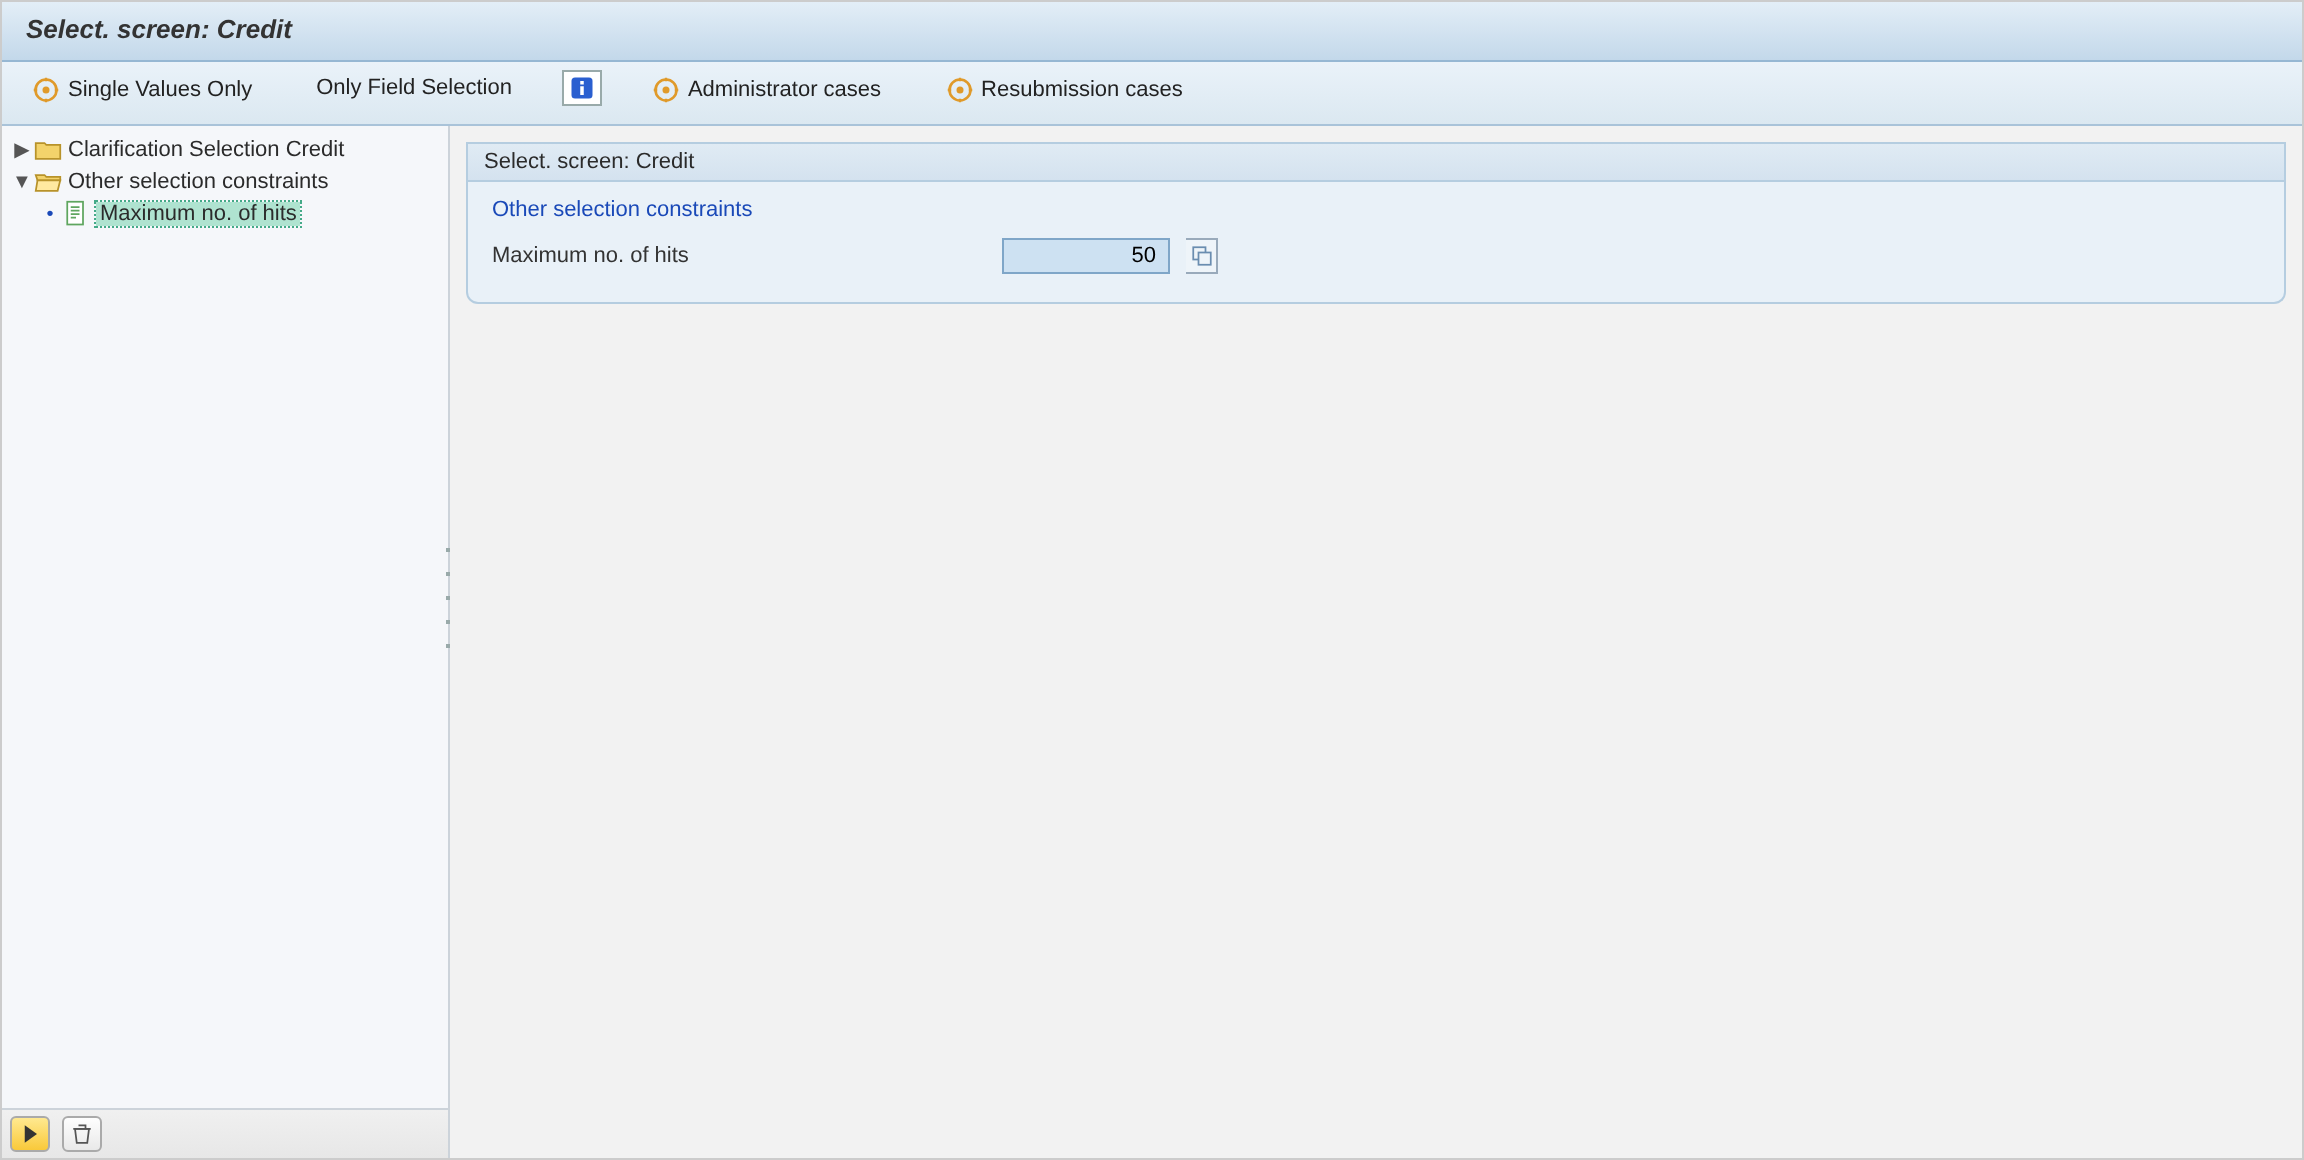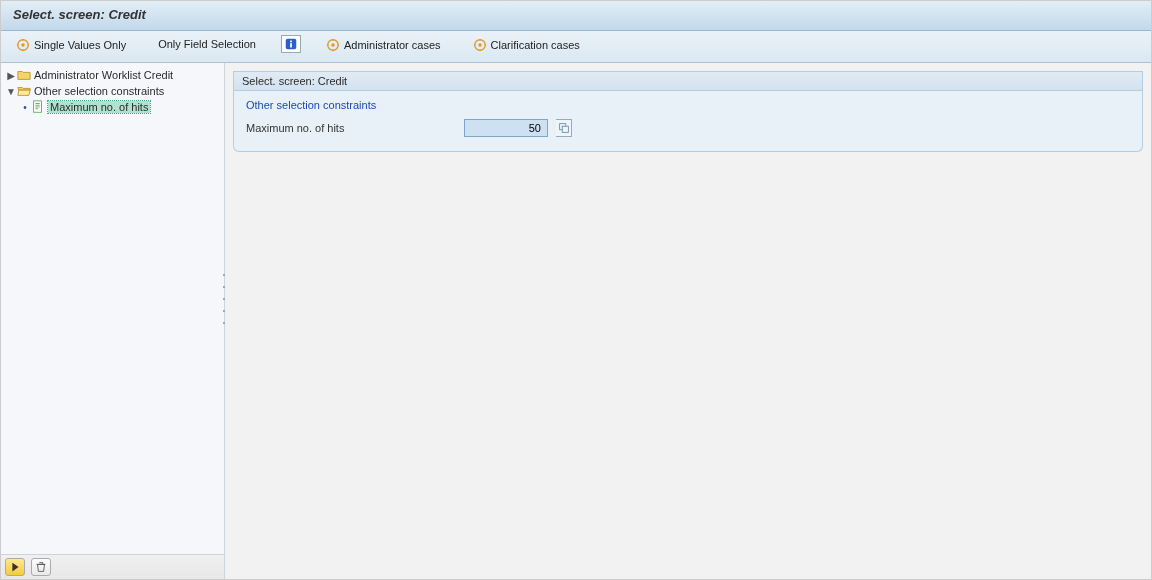--- a/index.html
+++ b/index.html
@@ -154,20 +154,21 @@
       color:#333;
     }
     .form-input {
       width: 84px; height: 18px;
       border: 1px solid #7fa6c8;
       background: #cde1f2;
       text-align: right;
       padding: 1px 6px;
       font-family: inherit;
       font-size: 11px;
+      margin-left: 37px;
     }
     .f4 {
       width:16px;height:18px;
       border:1px solid #9ab; border-left:none;
       background:#eef4f9;
       display:inline-flex;align-items:center;justify-content:center;
       cursor:pointer;
     }
   </style>
 </head>
@@ -208,35 +209,35 @@
     </svg>
     <span>Administrator cases</span>
   </div>
 
   <div class="tbutton">
     <svg class="icn" viewBox="0 0 16 16">
       <circle cx="8" cy="8" r="6" fill="none" stroke="#e09a2a" stroke-width="1.5"></circle>
       <circle cx="8" cy="8" r="2" fill="#e09a2a"></circle>
       <path d="M8 1v2M8 13v2M1 8h2M13 8h2" stroke="#e09a2a" stroke-width="1.3"></path>
     </svg>
-    <span>Clarification cases</span>
+    <span>Resubmission cases</span>
   </div>
 </div>
 
 <div class="body">
 
   <div class="tree-panel">
     <div class="tree-scroll">
 
       <div class="tree-node">
         <span class="exp">▶</span>
         <svg class="icn ticon" viewBox="0 0 16 16">
           <path d="M1 4h5l1 1h8v8H1z" fill="#f3d36b" stroke="#b8932a"></path>
         </svg>
-        <span class="lbl">Administrator Worklist Credit</span>
+        <span class="lbl">Clarification Selection Credit</span>
       </div>
 
       <div class="tree-node">
         <span class="exp">▼</span>
         <svg class="icn ticon" viewBox="0 0 16 16">
           <path d="M1 4h5l1 1h8v2H2z" fill="#f3d36b" stroke="#b8932a"></path>
           <path d="M2 7h13l-1.5 6H1z" fill="#ffe9a0" stroke="#b8932a"></path>
         </svg>
         <span class="lbl">Other selection constraints</span>
       </div>

